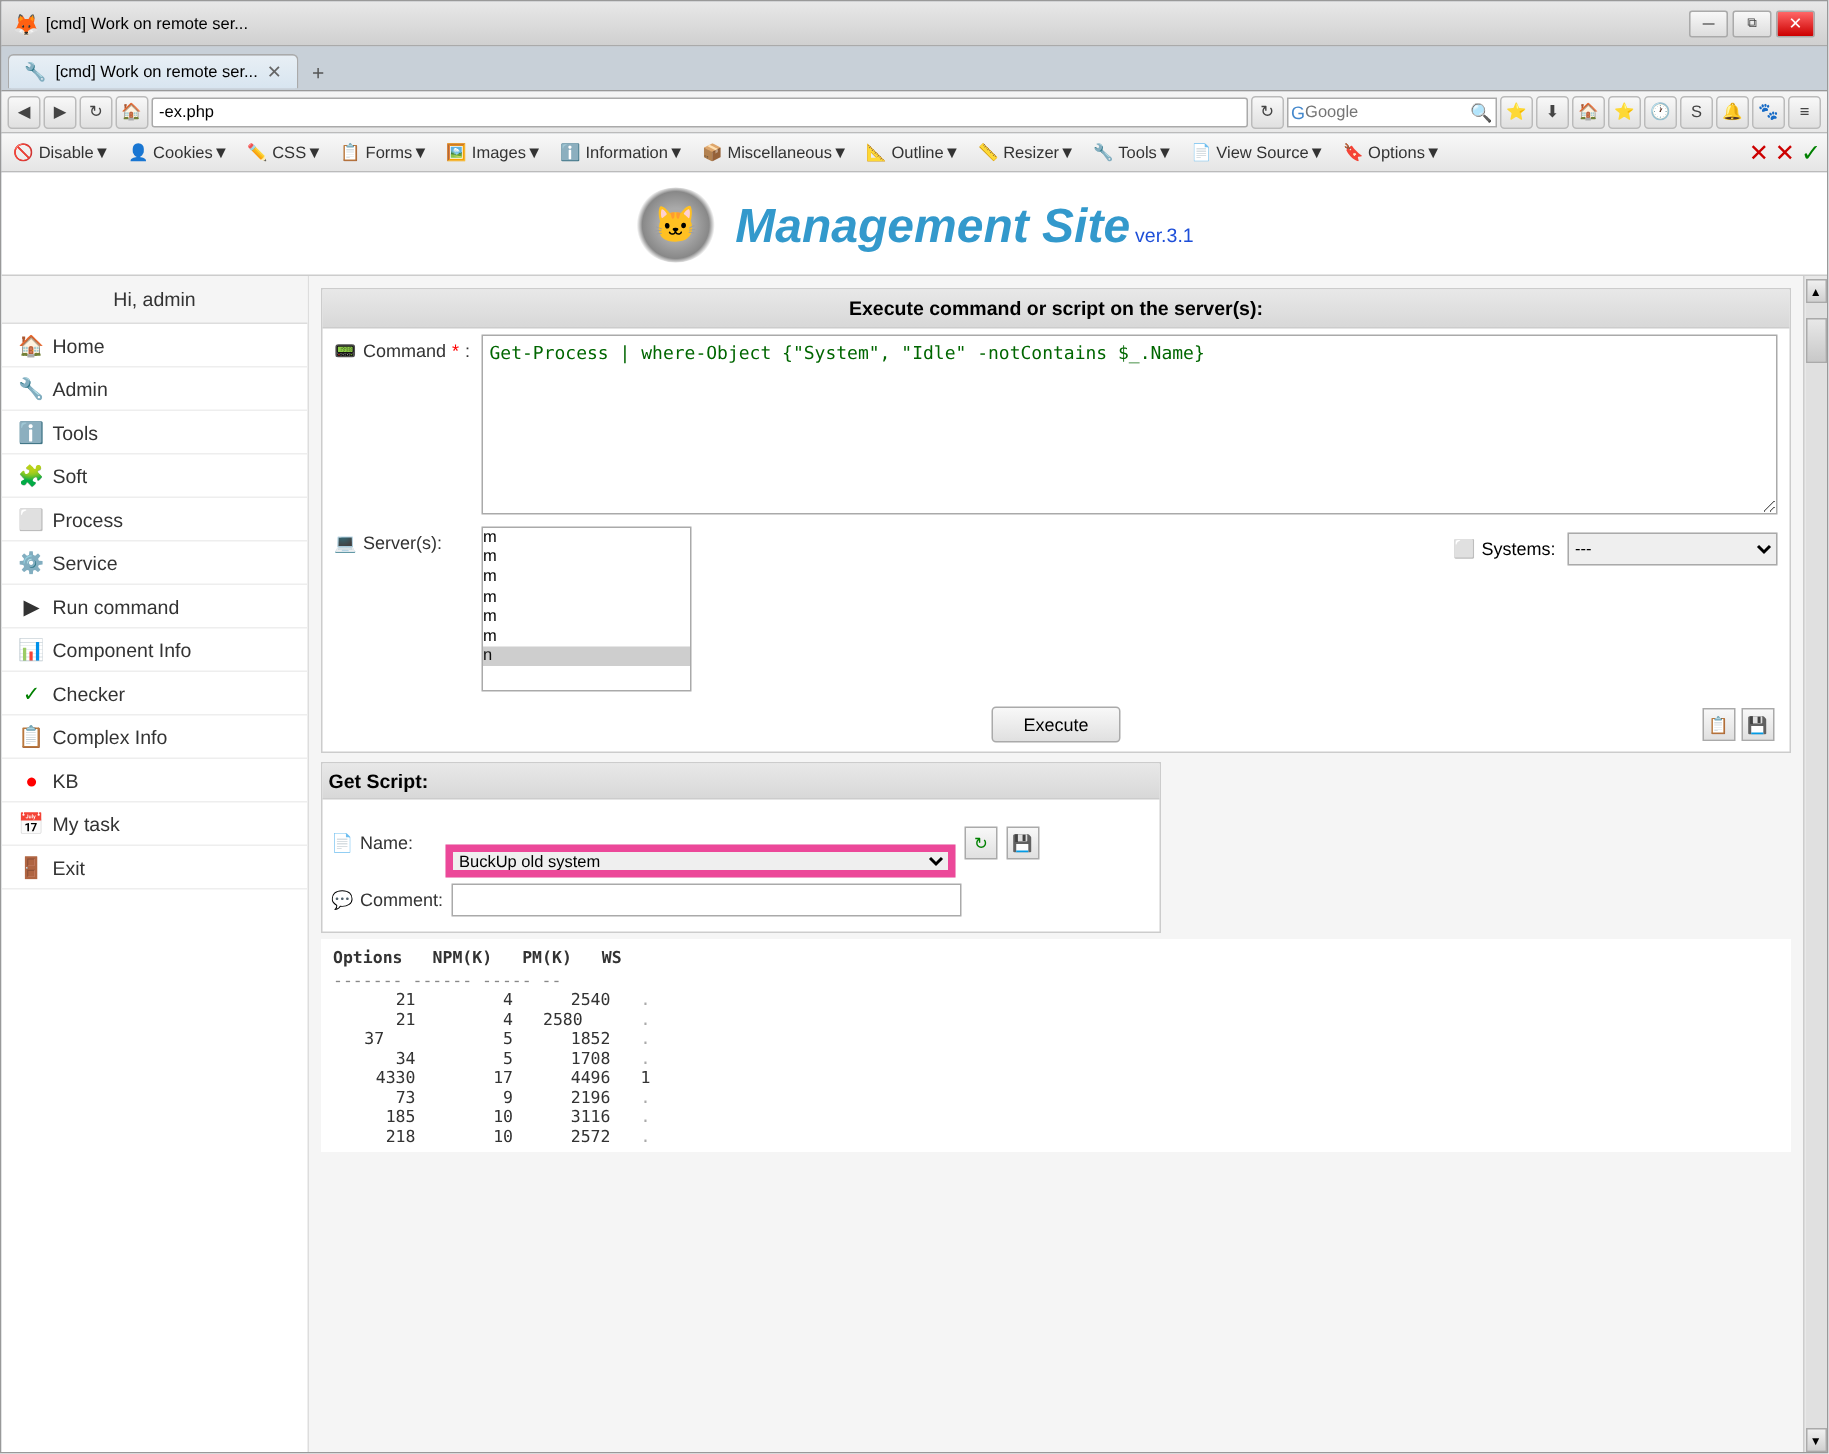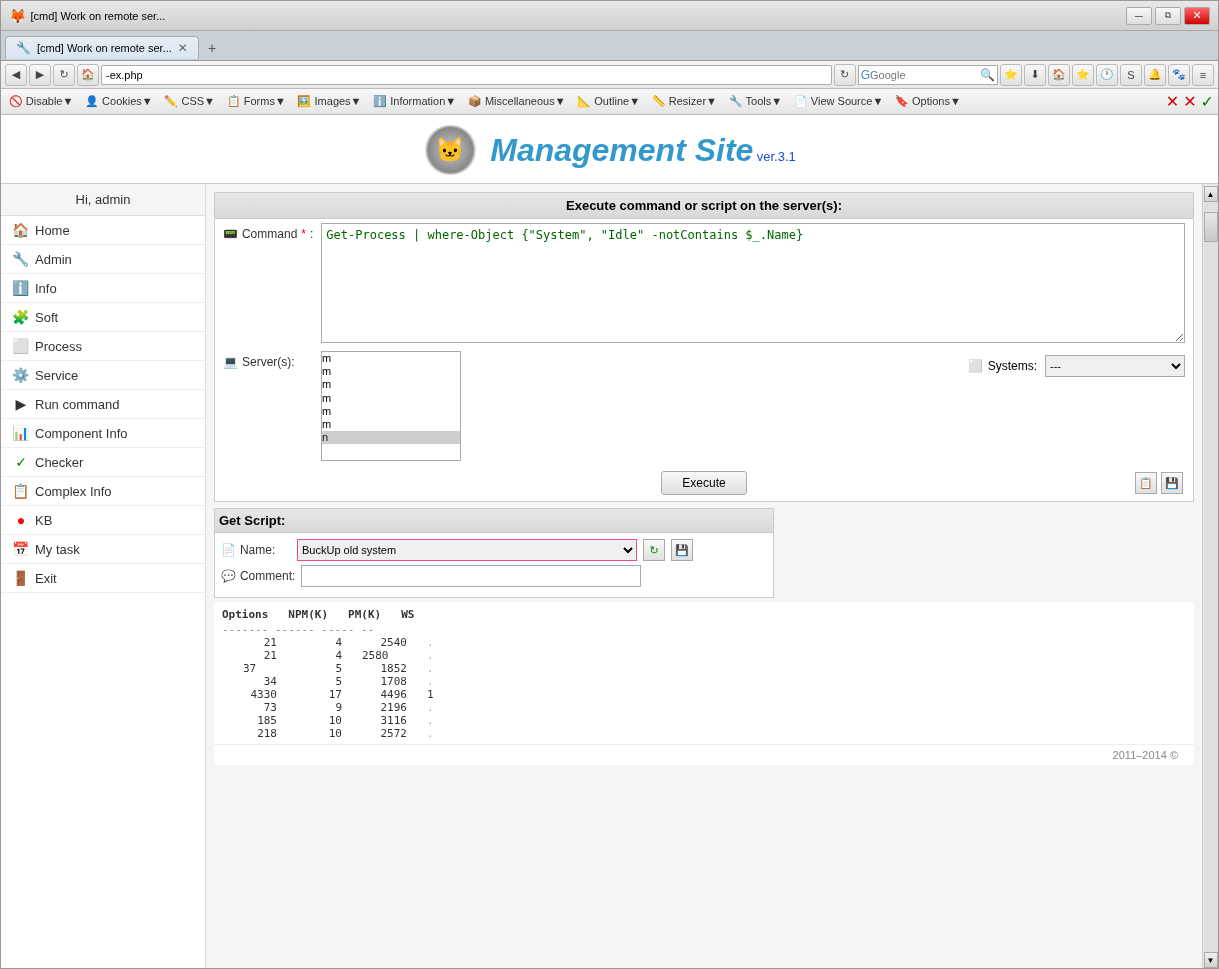--- a/index.html
+++ b/index.html
@@ -62,21 +62,21 @@
     .execute-btn { padding: 4px 20px; background: linear-gradient(to bottom, #f8f8f8, #e0e0e0); border: 1px solid #aaa; border-radius: 3px; font-size: 12px; cursor: pointer; }
     .icon-btn { width: 22px; height: 22px; border: 1px solid #aaa; background: linear-gradient(to bottom, #f8f8f8, #e0e0e0); cursor: pointer; display: flex; align-items: center; justify-content: center; font-size: 11px; }
     .execute-icons { position: absolute; right: 10px; display: flex; gap: 4px; }
 
     
     .script-box { background: white; border: 1px solid #ccc; width: 560px; }
     .script-title { background: linear-gradient(to bottom, #e8e8e8, #d8d8d8); padding: 4px; font-size: 13px; font-weight: bold; border-bottom: 1px solid #ccc; }
     .script-form { padding: 6px; }
     .script-row { display: flex; align-items: center; gap: 6px; margin-bottom: 4px; }
     .script-label { min-width: 70px; font-size: 12px; color: #333; display: flex; align-items: center; gap: 4px; }
-    .name-select { width: 340px; height: 22px; border: 1px solid #ec4899; font-size: 11px; }
+    .name-select { width: 340px; height: 22px; border: 5px solid #ec4899; font-size: 11px; margin-top: 24px; }
     .comment-input { width: 340px; height: 22px; border: 1px solid #aaa; font-size: 11px; padding: 0 4px; }
 
     
     .data-table-area { background: white; margin-top: 4px; padding: 4px 8px; font-family: monospace; font-size: 11px; color: #333; }
 
     
     .page-footer { text-align: right; padding: 4px 16px; font-size: 11px; color: #888; background: white; border-top: 1px solid #eee; }
 
     .nav-icons-right { display: flex; gap: 3px; margin-left: auto; }
 
@@ -173,21 +173,21 @@
           <div class="sidebar-item">
             <span class="sidebar-icon">🏠</span>
             <span>Home</span>
           </div>
           <div class="sidebar-item">
             <span class="sidebar-icon">🔧</span>
             <span>Admin</span>
           </div>
           <div class="sidebar-item">
             <span class="sidebar-icon" style="color:#3399cc;">ℹ️</span>
-            <span>Info</span>
+            <span>Tools</span>
           </div>
           <div class="sidebar-item">
             <span class="sidebar-icon">🧩</span>
             <span>Soft</span>
           </div>
           <div class="sidebar-item">
             <span class="sidebar-icon">⬜</span>
             <span>Process</span>
           </div>
           <div class="sidebar-item">
@@ -357,23 +357,20 @@
             </div>
             <div style="display:flex; gap:20px; font-family:monospace; font-size:11px;">
               <span style="width:55px;text-align:right;">218</span>
               <span style="width:45px;text-align:right;">10</span>
               <span style="width:45px;text-align:right;">2572</span>
               <span style="color:#aaa;">.</span>
             </div>
           </div>
 
           
-          <div class="page-footer">
-            <span>2011–2014 ©</span>
-          </div>
         </div>
 
         <div style="width:16px; background:#e8e8e8; border-left:1px solid #ccc; flex-shrink:0; display:flex; flex-direction:column; align-items:center; padding-top:2px;">
           <div style="width:14px; height:16px; background:linear-gradient(to bottom, #f0f0f0, #d0d0d0); border:1px solid #aaa; display:flex; align-items:center; justify-content:center; font-size:8px; cursor:pointer;">▲</div>
           <div style="width:14px; flex:1; background:#e0e0e0;">
             <div style="width:14px; height:30px; background:linear-gradient(to bottom, #e8e8e8, #c8c8c8); border:1px solid #aaa; margin-top:10px;"></div>
           </div>
           <div style="width:14px; height:16px; background:linear-gradient(to bottom, #f0f0f0, #d0d0d0); border:1px solid #aaa; display:flex; align-items:center; justify-content:center; font-size:8px; cursor:pointer;">▼</div>
         </div>
       </div>

